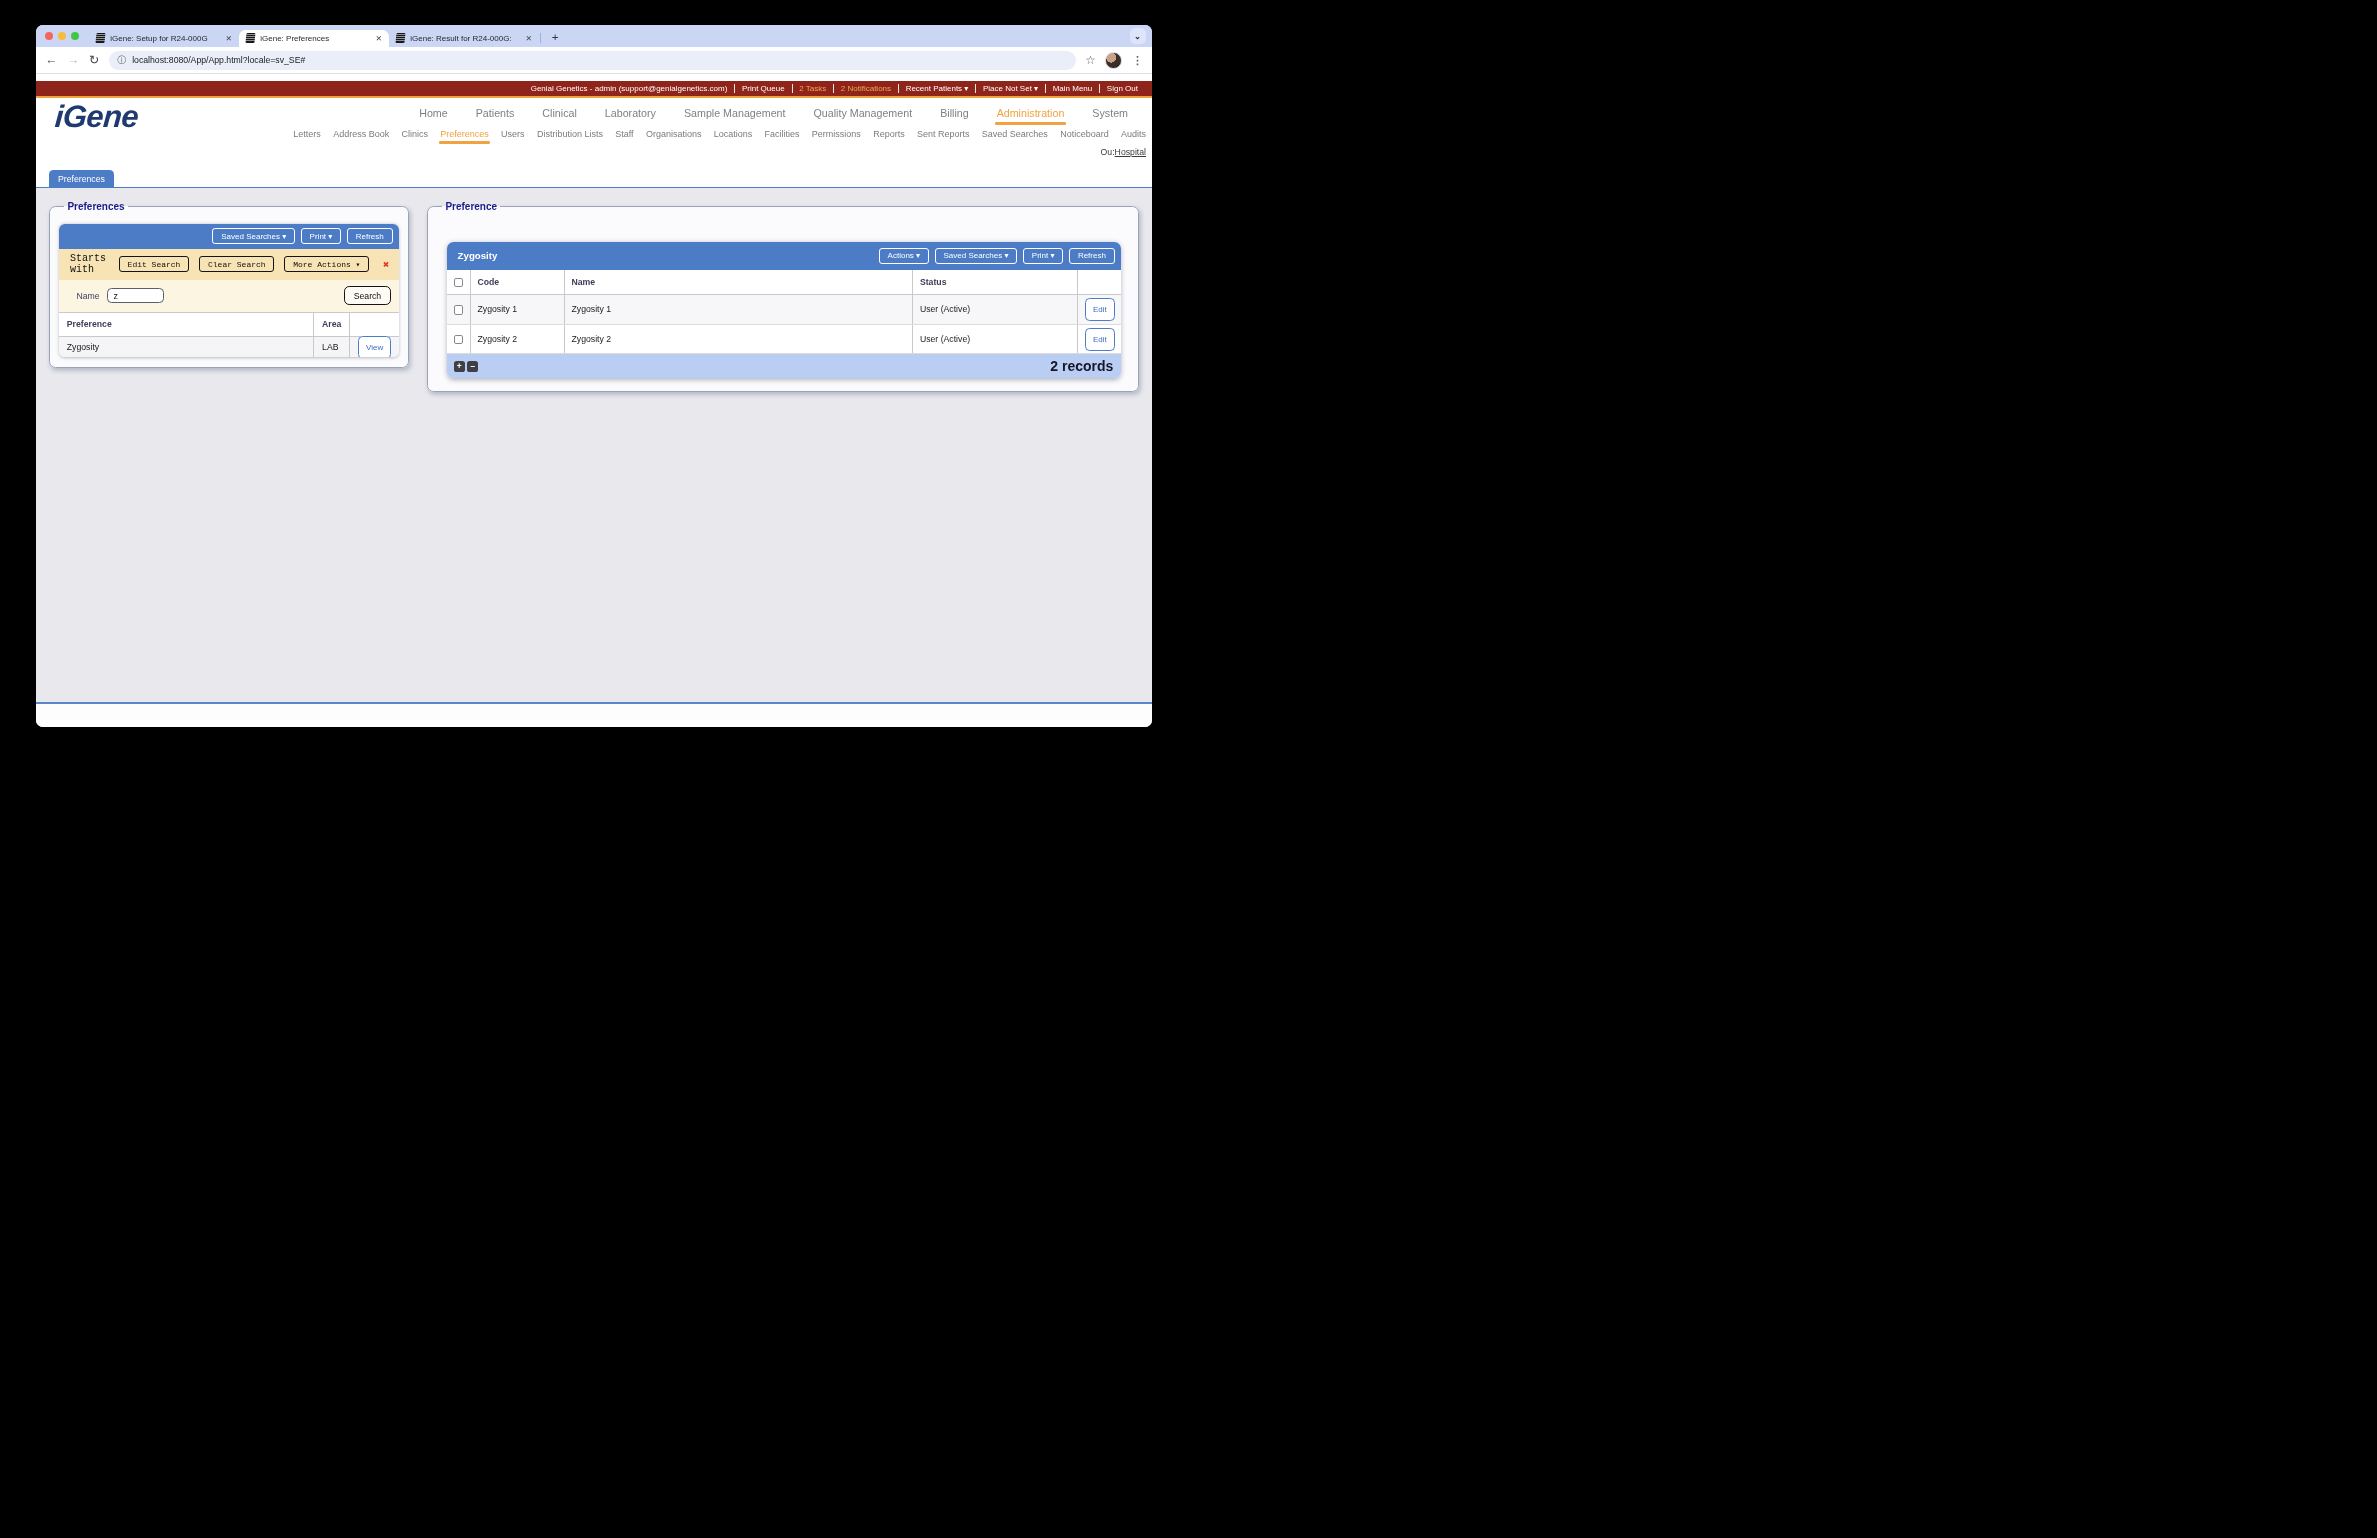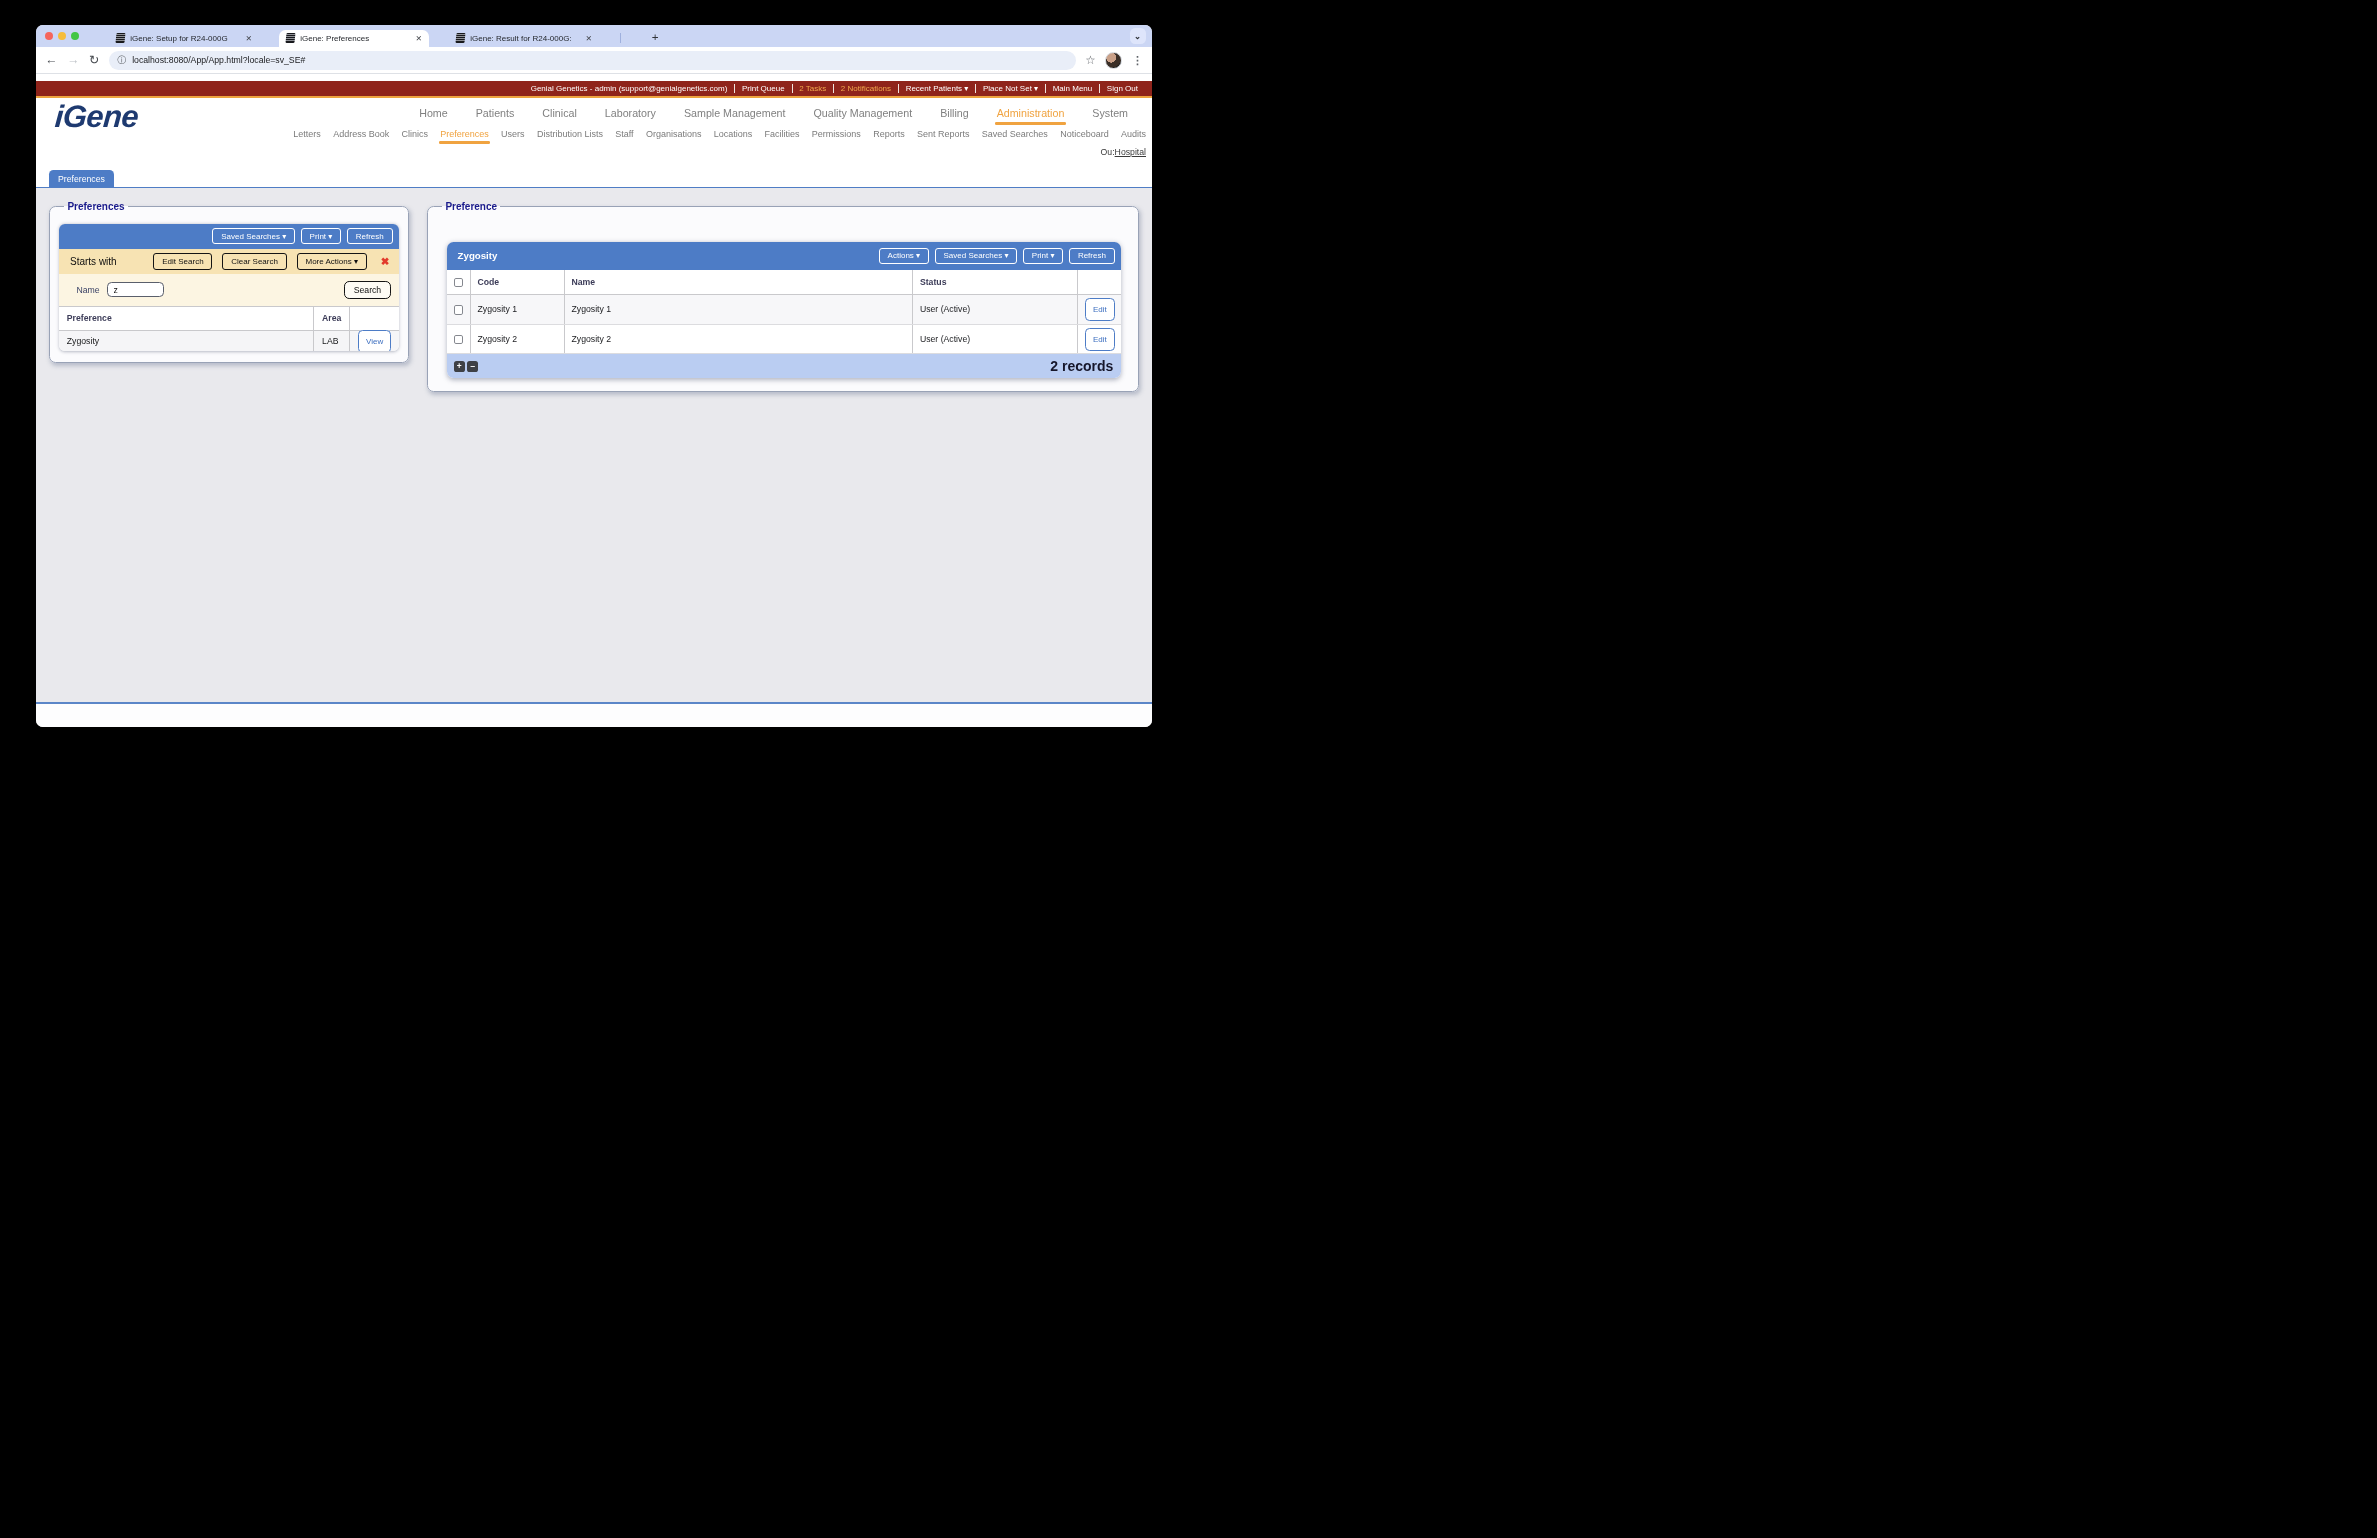--- a/index.html
+++ b/index.html
@@ -1,20 +1,20 @@
 <!DOCTYPE html>
 <html style="font-size:10.3px"><head>
 <meta charset="utf-8">
 <style>
   * { box-sizing: border-box; margin: 0; padding: 0; }
   html,body { width: 1189px; height: 769px; background:#000; font-family:"Liberation Sans", sans-serif; }
   .window { position:absolute; left:36px; top:25px; width:1116px; height:702px; border-radius:7px; overflow:hidden; background:#fff; display:flex; flex-direction:column; box-shadow:0 11.6px 32px rgba(0,0,0,.6); }
 
   
-  .tabstrip { height:22px; background:#CBD6F4; display:flex; align-items:flex-end; padding:0 6.5px 0 0; flex:none;gap:20px; }
+  .tabstrip { height:22px; background:#CBD6F4; display:flex; align-items:flex-end; padding:0 6.5px 0 0; flex:none; }
   .lights { display:flex; gap:5.2px; margin:0 10.3px 7px 9px; }
   .light { width:7.8px; height:7.8px; border-radius:50%; }
   .light.red { background:#F5655B; } .light.yellow { background:#F6BD3B; } .light.green { background:#43C645; }
   .tab { width:150px; height:17.4px; display:flex; align-items:center; gap:5.2px; padding:0 5.8px 0 7px; color:#1f2227; }
   .tab.active { background:#fff; border-radius:6.5px 6.5px 0 0; }
   .favicon { width:9px; height:9.7px; flex:none; border-radius:1.3px; background:repeating-linear-gradient(180deg,#17181c 0 1.3px,#8e9096 1.3px 1.9px); transform:skewX(-6deg); }
   .tabtitle { flex:1; font-size:8px; white-space:nowrap; overflow:hidden; text-overflow:ellipsis; }
   .tabclose { font-size:7.8px; color:#3c3f44; padding:0 1.3px; }
   .tabsep { width:0.6px; height:10.3px; background:#9fb0dd; margin:0 2.6px 3.9px 1.3px; }
   .newtab { font-size:11.6px; color:#2f3237; margin:0 0 3.2px 3.9px; width:15.5px; height:15.5px; display:flex; align-items:center; justify-content:center; }
@@ -56,21 +56,21 @@
   .content { flex:1; background:#E9E9ED; padding:13px 13px 0 13px; display:flex; align-items:flex-start; gap:18px; overflow:hidden; }
   fieldset { border:0.6px solid #99A2B6; border-radius:6.5px; background:#FBFBFD; box-shadow:1.3px 2.6px 4.5px rgba(125,135,160,.45); padding:3.9px 9px 10.3px; }
   legend { font-weight:bold; font-size:10px; color:#1A1B8C; padding:0 3.2px; margin-left:5.2px; }
   .fs-left { width:360px; flex:none; }
   .fs-right { flex:1; min-height:169px; }
 
   .lcard { border-radius:5.8px; overflow:hidden; box-shadow:0 0.6px 3.2px rgba(30,40,70,.3); margin-top:7.8px; background:#fff; }
   .ltoolbar { background:#4D7CC6; display:flex; justify-content:flex-end; align-items:center; gap:5.8px; padding:4.5px 6.5px; }
   .btn { white-space:nowrap; border-radius:3px; background:transparent; display:inline-block; }
   .btn-w { border:1px solid #fff; color:#fff; padding:2.6px 7.8px; font-size:8px; }
-  .lfilter { background:#F7E3B3; display:flex; align-items:center; gap:10px; padding:4.5px 7.8px 4.5px 11px; }
+  .lfilter { background:#F7E3B3; display:flex; align-items:center; gap:10px; padding:4.5px 7.8px 4.5px 11px;font-family:Liberation Mono, monospace; }
   .fil-title { font-size:10px; color:#0d0d0d; margin-right:auto; }
   .btn-k { border:1px solid #141414; color:#101010; padding:2.6px 7.8px; font-size:8px; }
   .xicon { color:#E23A2B; font-weight:bold; font-size:10.3px; margin:0 1.9px 0 3.9px; }
   .lsearch { background:#FCF5E2; display:flex; align-items:center; padding:6.5px 7.8px 7px 17.4px; }
   .lbl { font-size:8.7px; color:#3A4266; }
   .linput { margin-left:7.8px; width:57px; height:15.5px; border:1px solid #5A5F6B; border-radius:4.5px; font-size:8.7px; padding:0 5.2px; background:#fff; color:#111; font-family:"Liberation Sans",sans-serif; }
   .btn-search { margin-left:auto; border:1px solid #141414; background:#FDFBF4; border-radius:5.2px; padding:3.2px 9px; font-size:8.7px; color:#111; }
 
   table { width:100%; border-collapse:collapse; }
   .ltable th { text-align:left; font-size:8.7px; color:#3C3C58; padding:6.5px 7.8px; border-top:0.6px solid #C9C9CC; border-bottom:0.6px solid #C9C9CC; background:#fff; }

